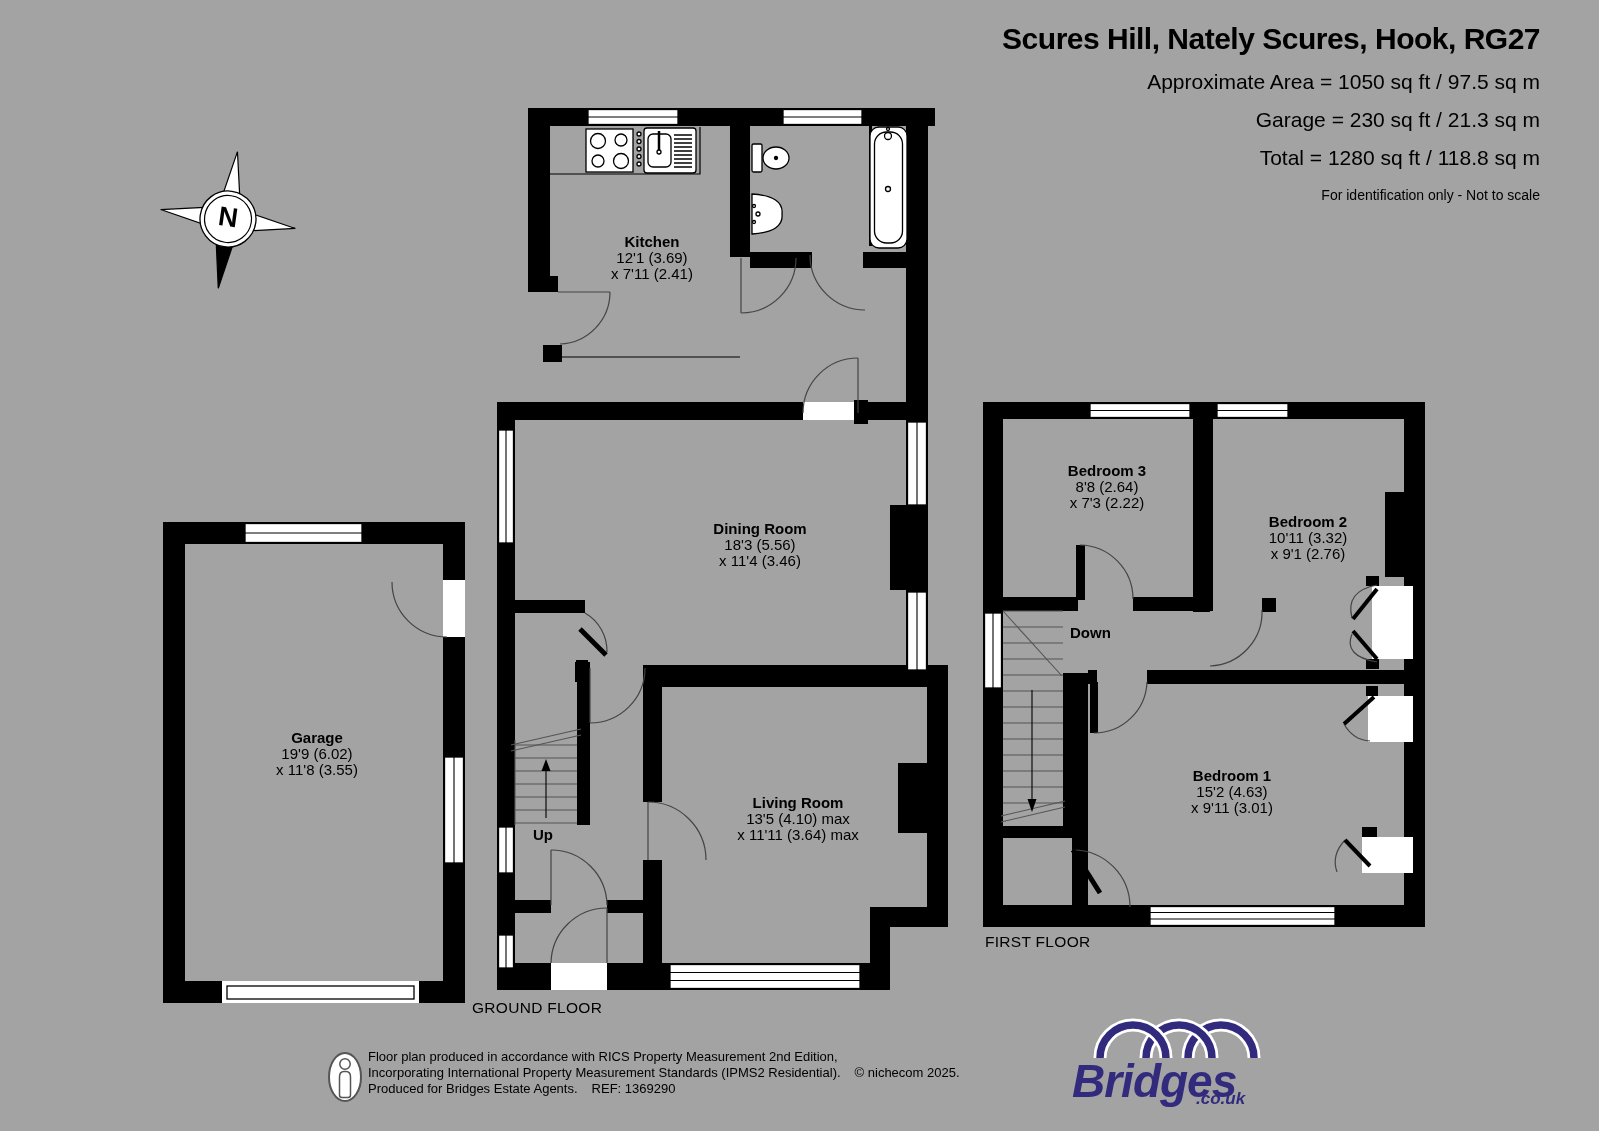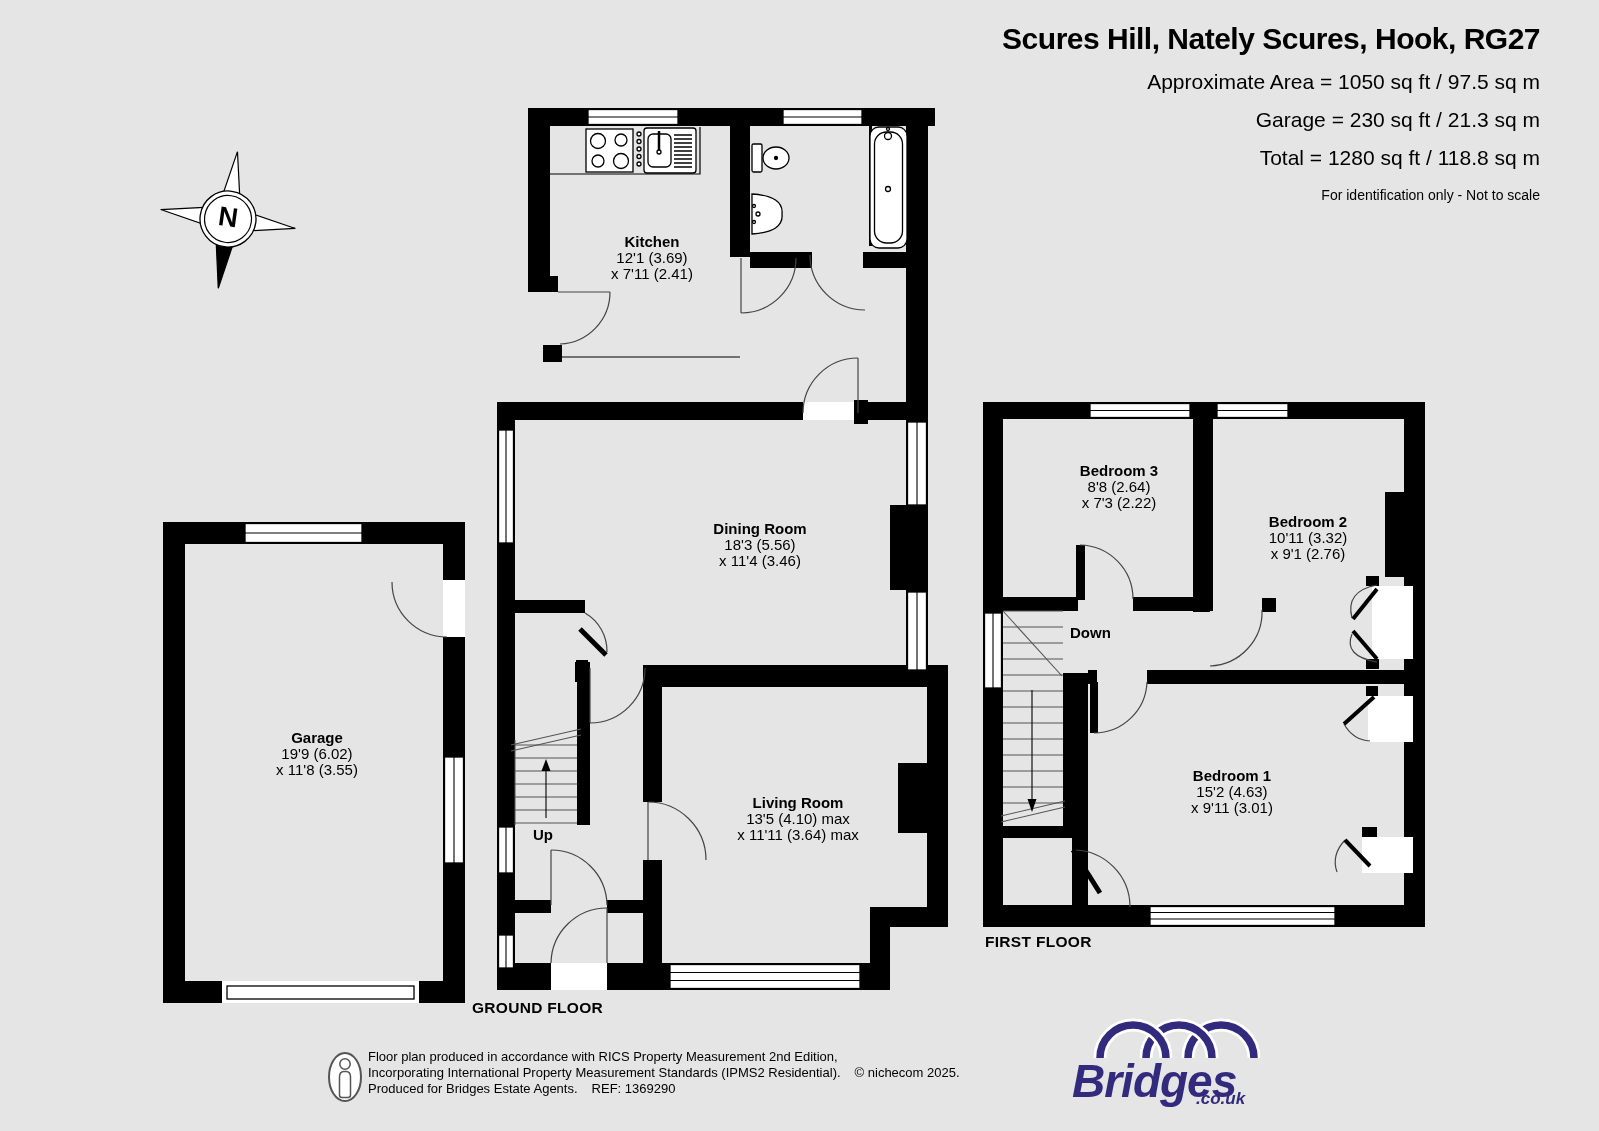--- a/index.html
+++ b/index.html
@@ -1,27 +1,27 @@
 <!DOCTYPE html>
 <html><head>
 <meta charset="utf-8">
 <style>
   html,body{margin:0;padding:0;background:#fff;}
-  .stage{position:relative;width:1599px;height:1131px;background:#e5e5e5;overflow:hidden;
+  .stage{position:relative;width:1599px;height:1131px;background:#a3a3a3;overflow:hidden;
          font-family:"Liberation Sans",sans-serif;color:#000;}
   svg{position:absolute;left:0;top:0;}
   .abs{position:absolute;white-space:nowrap;}
   .header-block{right:59px;top:22px;text-align:right;}
   .main-title{font-size:30px;font-weight:bold;letter-spacing:-0.5px;}
   .area-line{font-size:21px;margin-top:14px;}
   .note-line{font-size:14px;margin-top:17px;}
   .room-label{position:absolute;text-align:center;font-size:15px;line-height:16px;transform:translateX(-50%);}
   .room-label .rname{font-weight:bold;}
   .small-bold{font-weight:bold;font-size:15px;}
-  .floor-label{font-weight:bold;font-size:15.5px;letter-spacing:0.3px;}
+  .floor-label{font-weight:normal;font-size:15.5px;letter-spacing:0.3px;}
   .compass-n{font-weight:bold;font-size:27px;transform:translate(-50%,-54%) rotate(8deg);}
   .footer-text{left:368px;top:1049px;font-size:13px;line-height:15.8px;white-space:normal;width:640px;}
   .gap-left{margin-left:14px;margin-top:20px;}
   .logo-word{left:1072px;top:1054px;font-size:46px;font-weight:bold;font-style:italic;
              letter-spacing:-1px;color:#312a7d;}
   .logo-suffix{left:1196px;top:1089px;font-size:17px;font-weight:bold;font-style:italic;color:#312a7d;}
 </style>
 </head>
 <body>
 
@@ -319,21 +319,21 @@
 <div class="room-label" style="left:798px;top:795px;">
   <div class="rname">Living Room</div>
   <div>13'5 (4.10) max</div>
   <div>x 11'11 (3.64) max</div>
 </div>
 <div class="room-label" style="left:317px;top:730px;">
   <div class="rname">Garage</div>
   <div>19'9 (6.02)</div>
   <div>x 11'8 (3.55)</div>
 </div>
-<div class="room-label" style="left:1107px;top:463px;margin-left:12px;">
+<div class="room-label" style="left:1107px;top:463px;">
   <div class="rname">Bedroom 3</div>
   <div>8'8 (2.64)</div>
   <div>x 7'3 (2.22)</div>
 </div>
 <div class="room-label" style="left:1308px;top:508px;margin-top:6px;">
   <div class="rname">Bedroom 2</div>
   <div>10'11 (3.32)</div>
   <div>x 9'1 (2.76)</div>
 </div>
 <div class="room-label" style="left:1232px;top:768px;">

